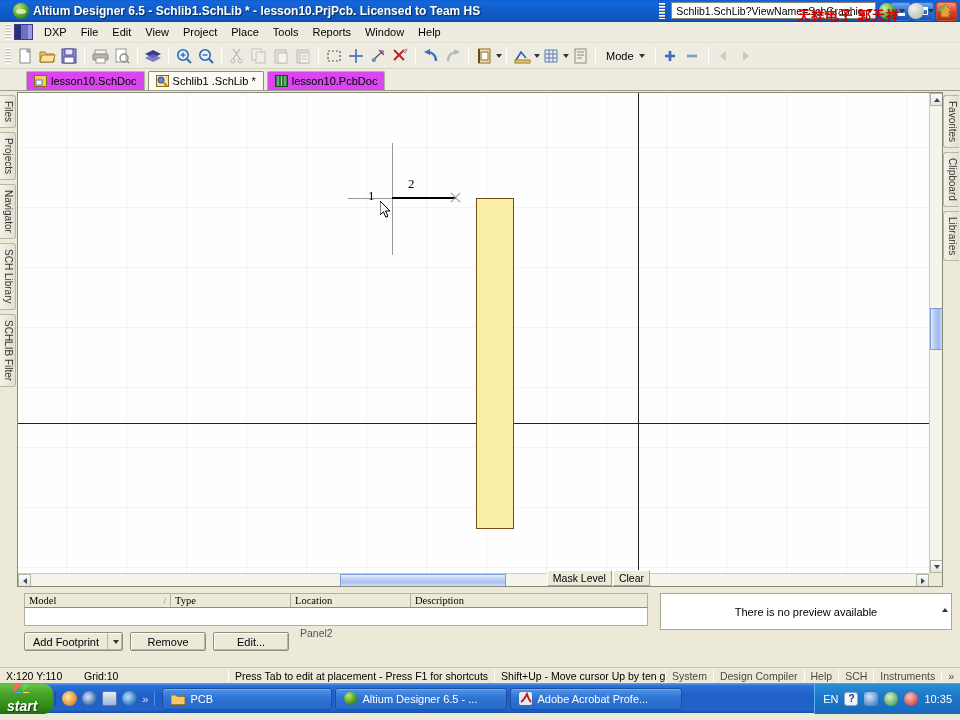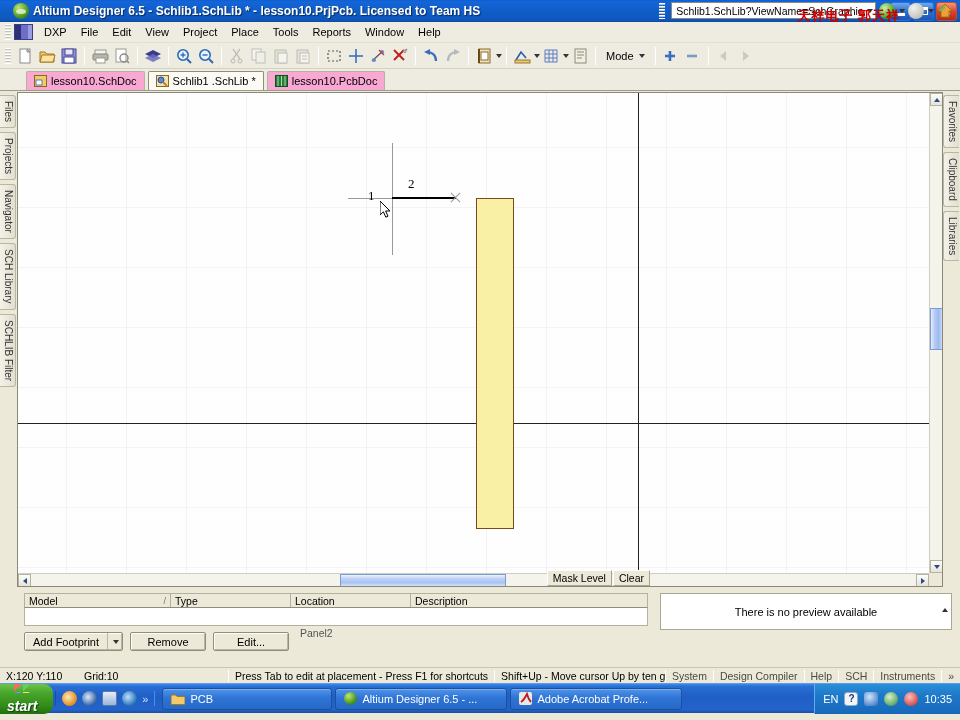--- a/index.html
+++ b/index.html
@@ -82,21 +82,21 @@
   .round-green { background: radial-gradient(circle at 35% 32%, #cdf0a8, #4da322 65%, #2f6e12); }
   .round-grey  { background: radial-gradient(circle at 35% 32%, #f2f2ee, #c7c7bd 65%, #9d9d93); }
 
   
   .doctabs {
     height: 22px; background: #eeece1; display: flex; align-items: flex-end;
     padding-left: 26px; gap: 3px; border-bottom: 1px solid #9d9b8b;
   }
   .doctab {
     height: 19px; display: flex; align-items: center; gap: 4px;
-    padding: 0 7px; font-size: 11px; background: #f9a8d4;
+    padding: 0 7px; font-size: 11px; background: #d946ef;
     border: 1px solid #b5b2a1; border-bottom: none;
     border-radius: 2px 2px 0 0; white-space: nowrap;
   }
   .doctab.active { background: #fbfaf4; border-color:#8f8d7c; }
   .ticon { width: 13px; height: 12px; flex: none; }
 
   
   .workarea { position: relative; height: 496px; background:#ece9d8; display:flex; }
   .vtabs { width: 17px; background:#ece9d8; padding-top:4px; }
   .vtab {
@@ -167,21 +167,21 @@
   .mini-btn {
     font-size:10.5px; padding:1px 5px; background:#ece9d8;
     border:1px solid #a7a494; border-top-color:#fff; border-left-color:#fff;
   }
   .grid-head {
     display:flex; height:15px; background:#ece9d8; border:1px solid #b3b0a0;
     border-bottom-color:#8e8c7c; font-size:10.5px; align-items:center;
   }
   .gh {
     padding-left:4px; border-right:1px solid #b3b0a0; height:100%;
-    display:flex; align-items:center; position:relative;
+    display:flex; align-items:center; position:relative;font-family:Liberation Serif, serif;
   }
   .sortmark{ position:absolute; right:4px; color:#777; font-size:9px;}
   .grid-body { height:18px; background:#fff; border:1px solid #b3b0a0; border-top:none;
                position:relative; }
   .panel2-label { position:absolute; left:300px; top:40px; font-size:10.5px; color:#555; }
   .btnrow { display:flex; gap:7px; margin-top:6px; }
   .wbtn {
     height:19px; min-width:76px; font-size:11px; background:#ece9d8;
     border:1px solid #8f8d7d; border-radius:2px; display:flex; align-items:center;
     justify-content:center; padding:0 8px;

